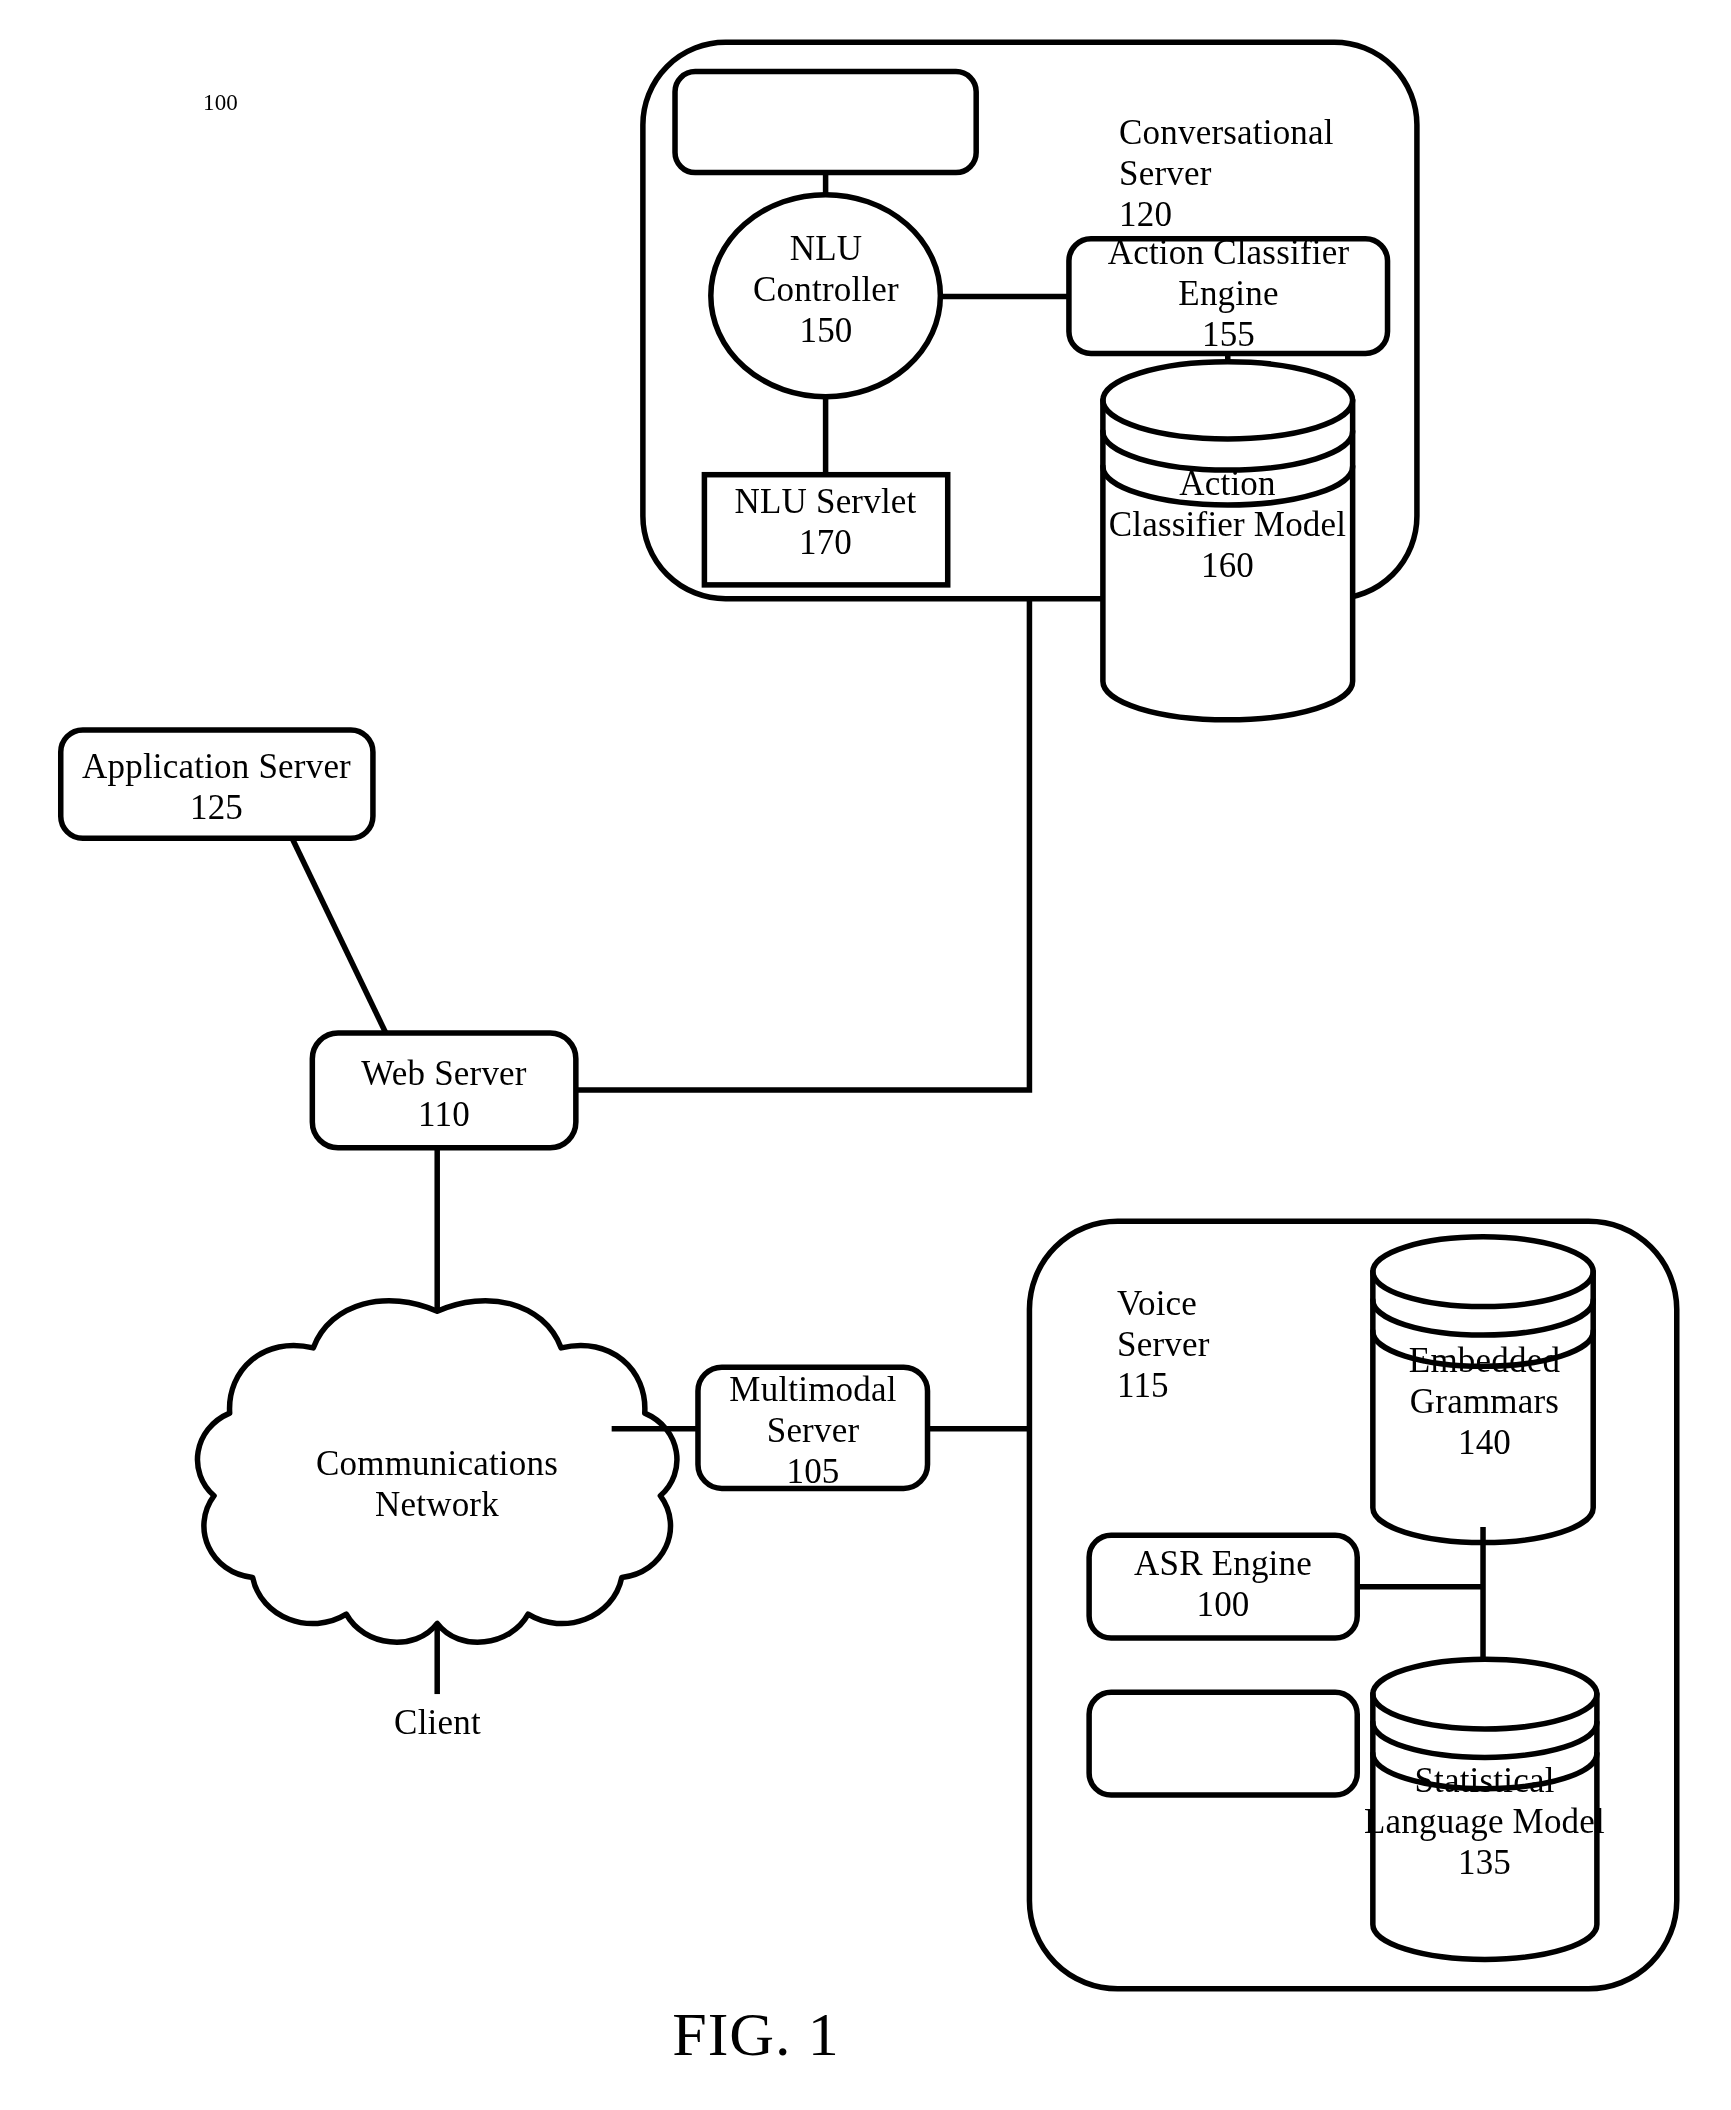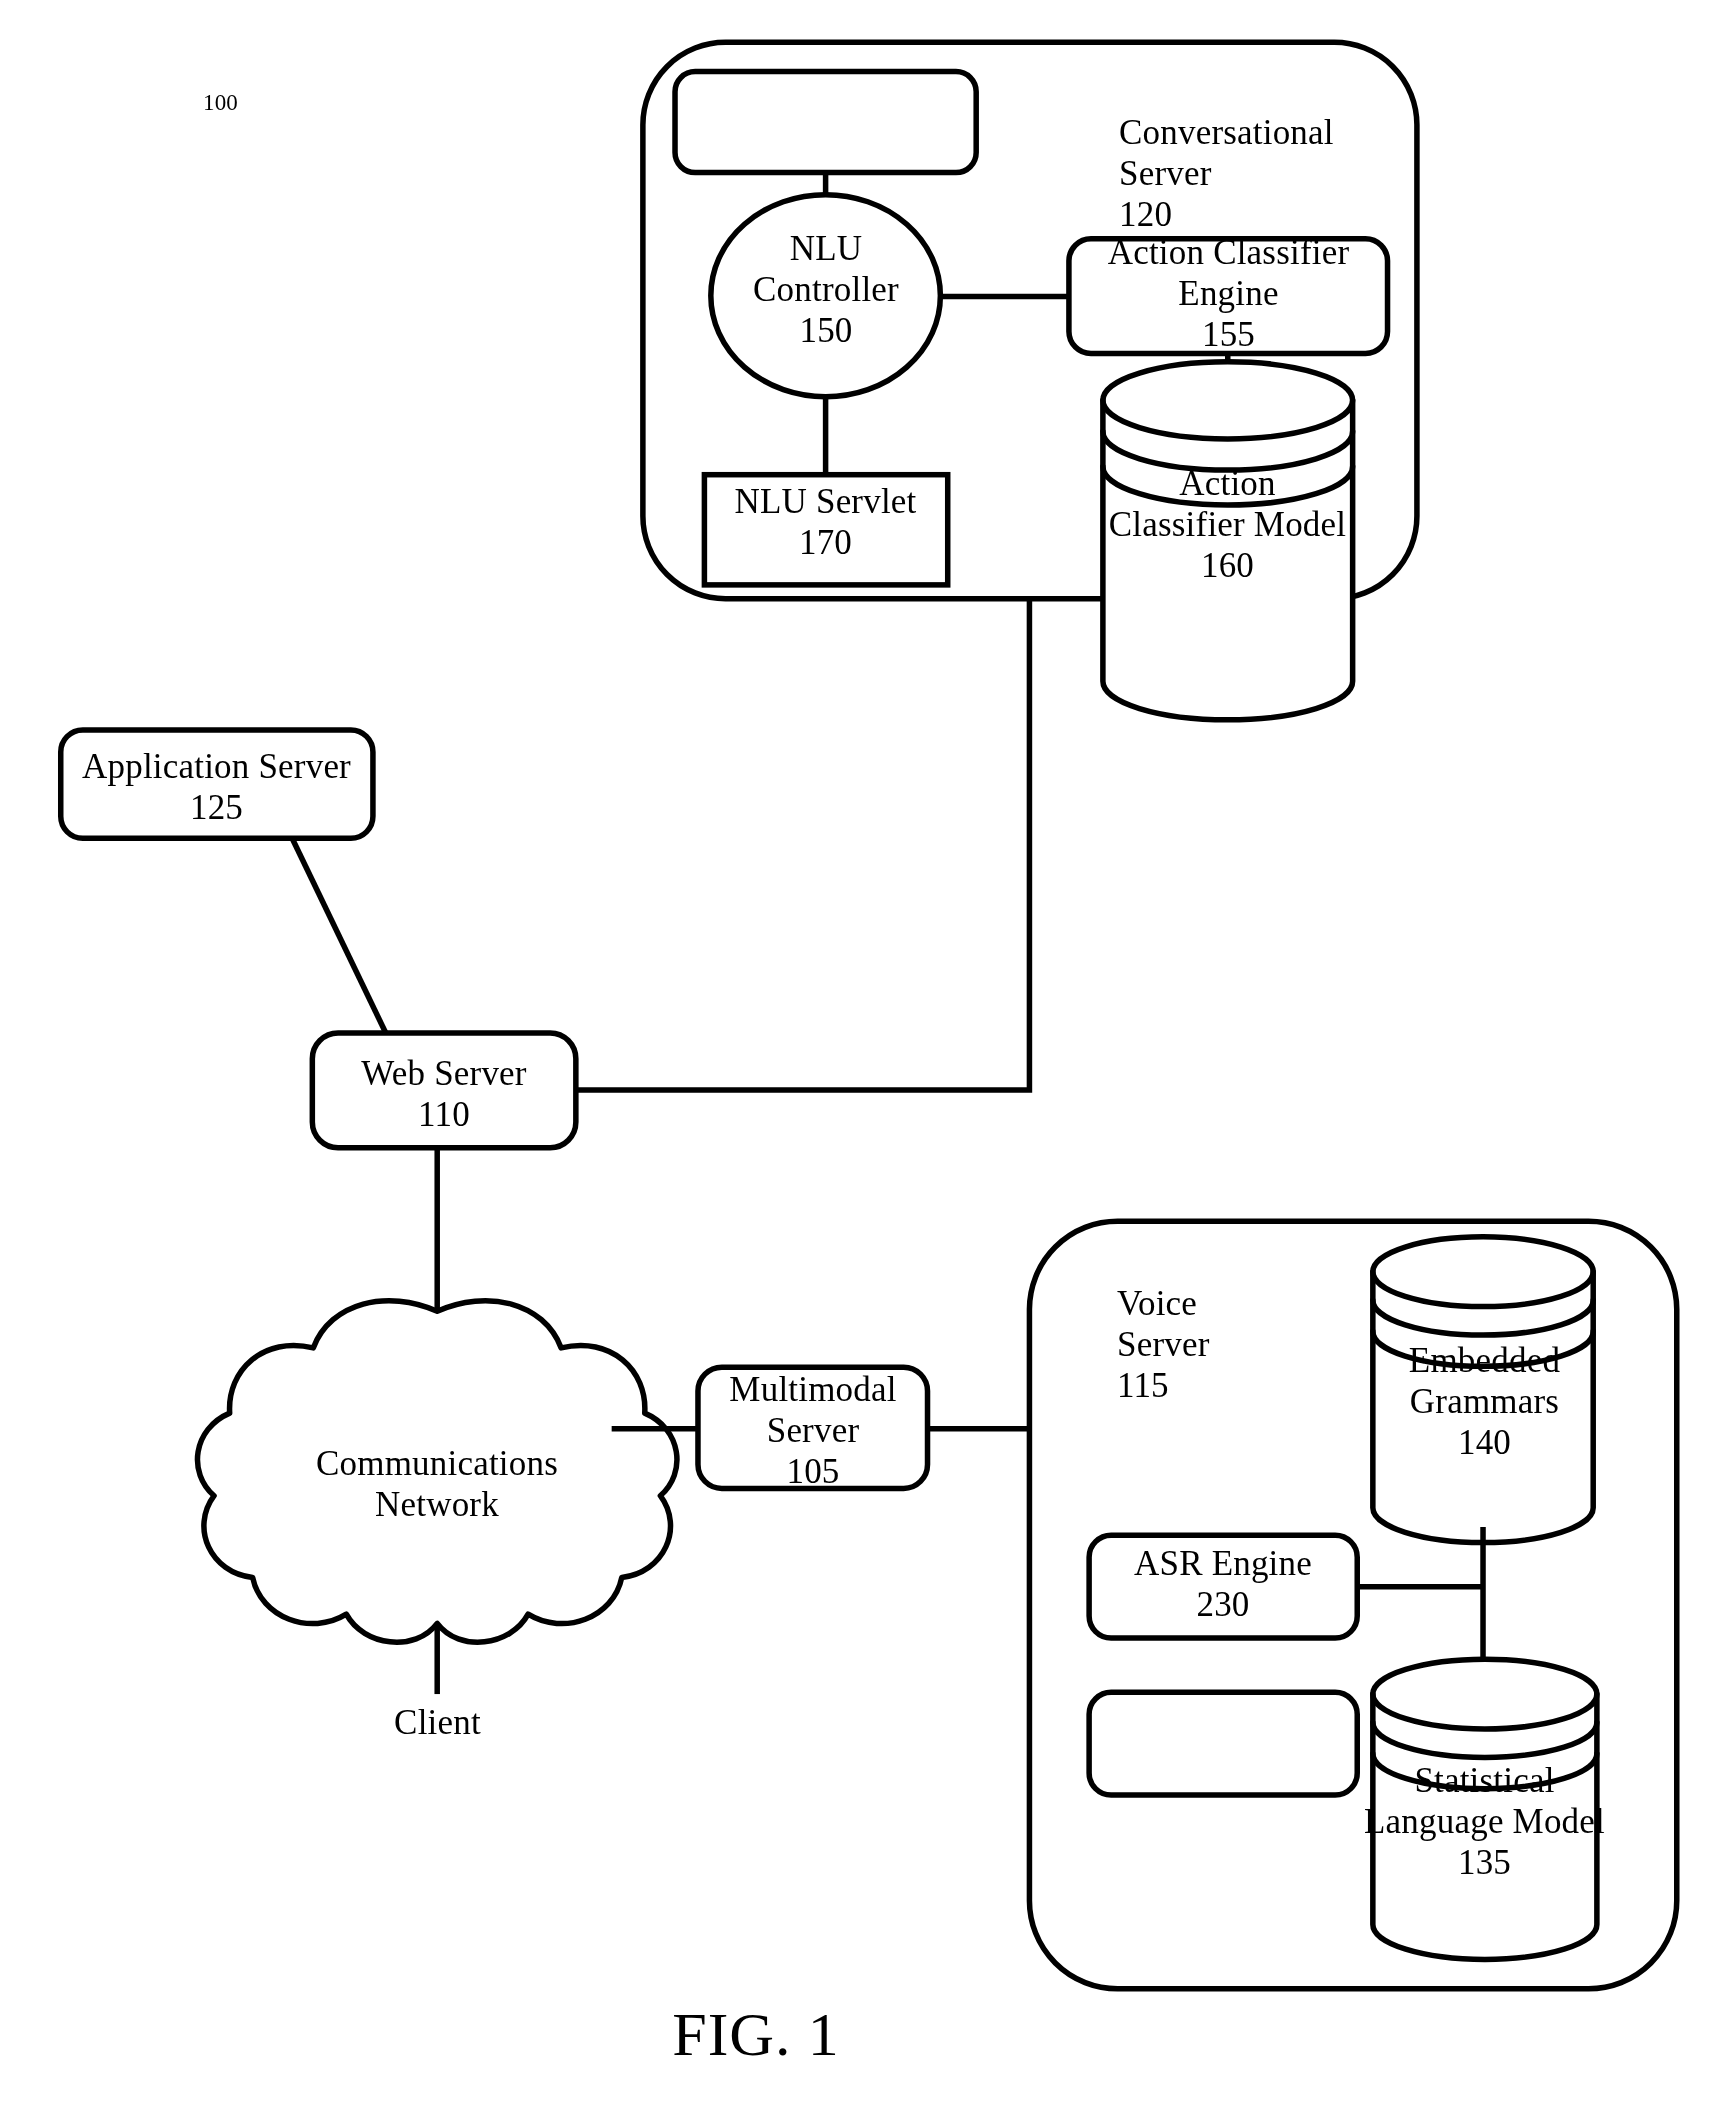--- a/index.html
+++ b/index.html
@@ -219,21 +219,21 @@
 
   <div class="lbl lbl-left" style="left:1093px; top:1284px; width:220px;margin-left:24px;">Voice
 Server
 115</div>
 
   <div class="lbl" style="left:1364px; top:1341px; width:241px;">Embedded
 Grammars
 140</div>
 
   <div class="lbl" style="left:1089px; top:1544px; width:268px;">ASR Engine
-230</div>
+100</div>
 
 
   <div class="lbl" style="left:1345px; top:1761px; width:279px;">Statistical
 Language Model
 135</div>
 
   <div class="lbl" id="fig-caption">FIG. 1</div>
 
 </div>
 

